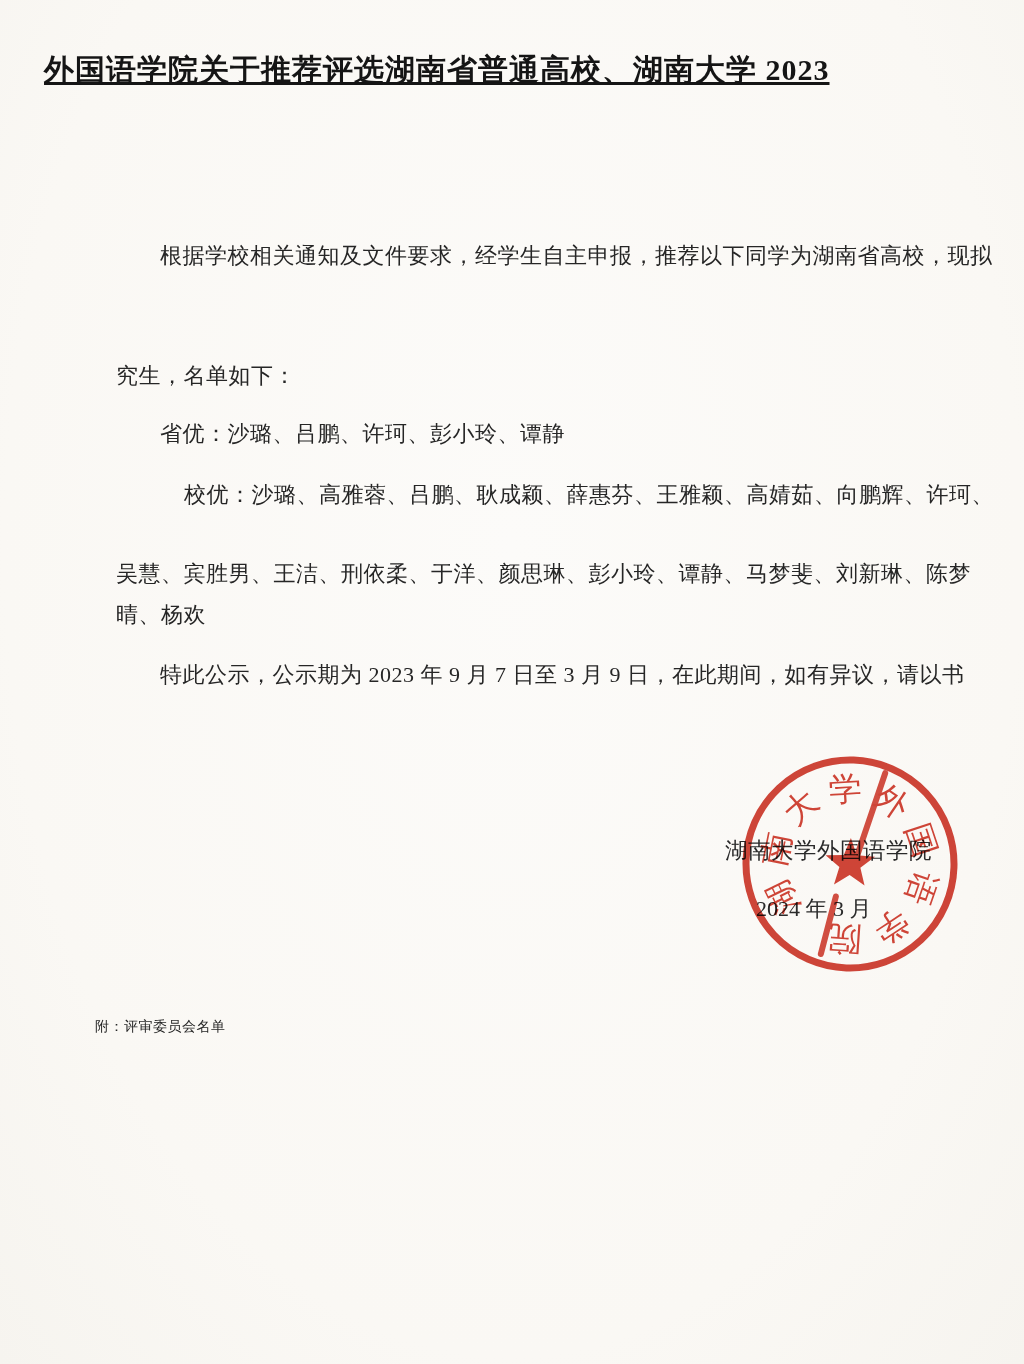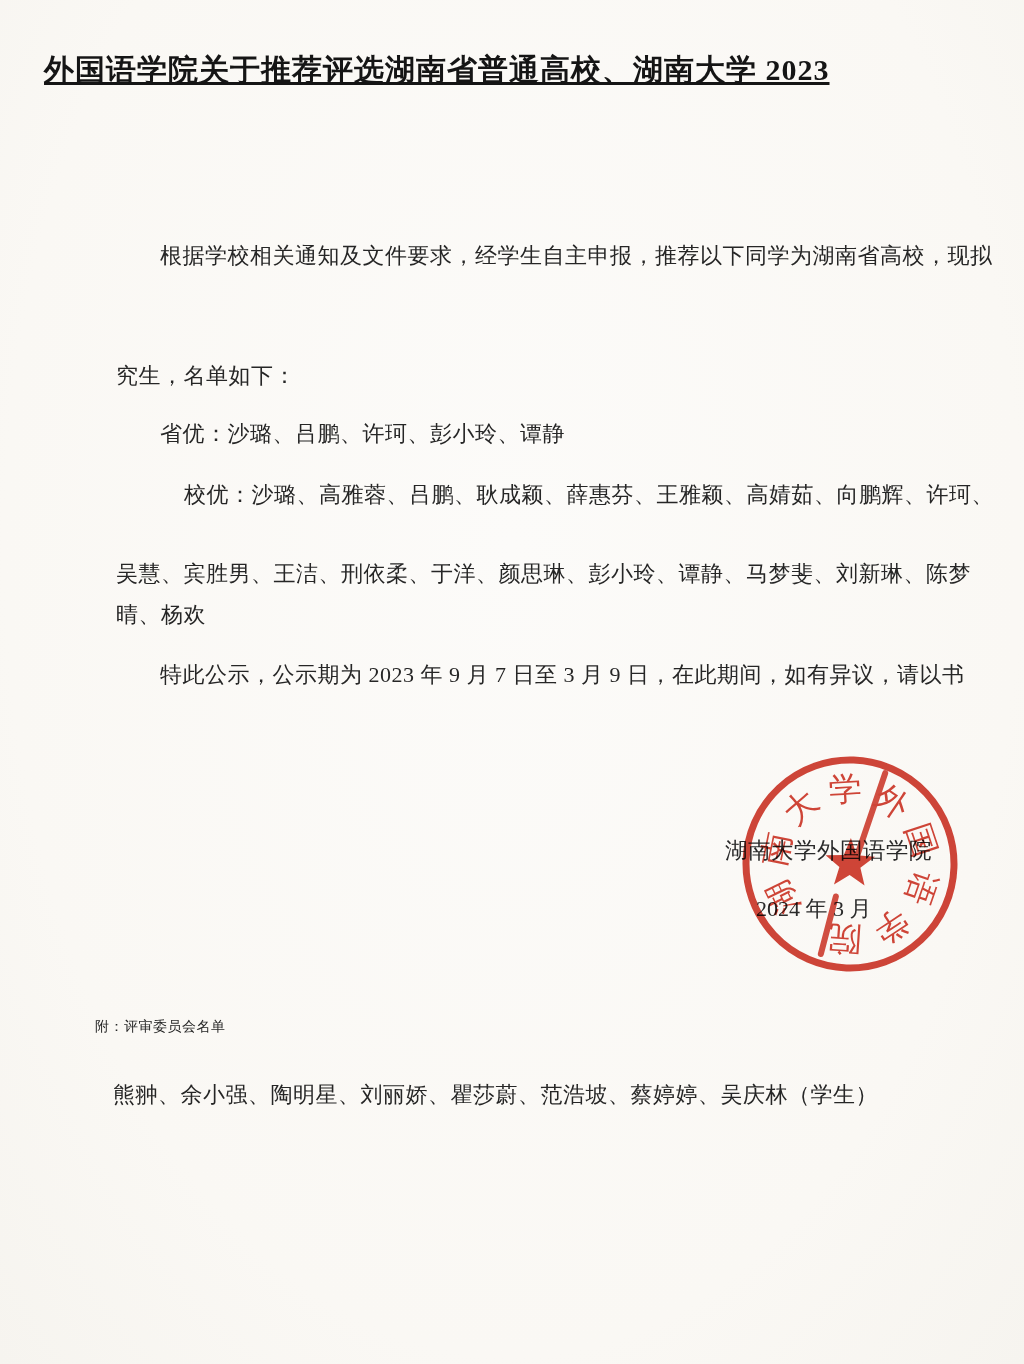--- a/index.html
+++ b/index.html
@@ -89,15 +89,14 @@
         <text x="114" y="50" text-anchor="middle" transform="rotate(107 114 114)" class="seal-glyph" fill="#cf382a">语</text>
         <text x="114" y="50" text-anchor="middle" transform="rotate(144.5 114 114)" class="seal-glyph" fill="#cf382a">学</text>
         <text x="114" y="50" text-anchor="middle" transform="rotate(182 114 114)" class="seal-glyph" fill="#cf382a">院</text>
       </g>
     <polygon class="star" points="114,88 120.5,105.1 138.7,106 124.5,117.4 129.3,135 114,125 98.7,135 103.5,117.4 89.3,106 107.5,105.1"></polygon>
     <line class="slash" x1="146" y1="22" x2="121" y2="105"></line>
     <line class="slash" x1="101" y1="147" x2="88" y2="205"></line>
   </svg>
 
   <div class="attach-heading">附：评审委员会名单</div>
-  <div class="attach-members">熊翀、余小强、陶明星、刘丽娇、瞿莎蔚、范浩坡、蔡婷婷、吴庆林（学生）</div>
 
 </div>
 
 </body></html>

